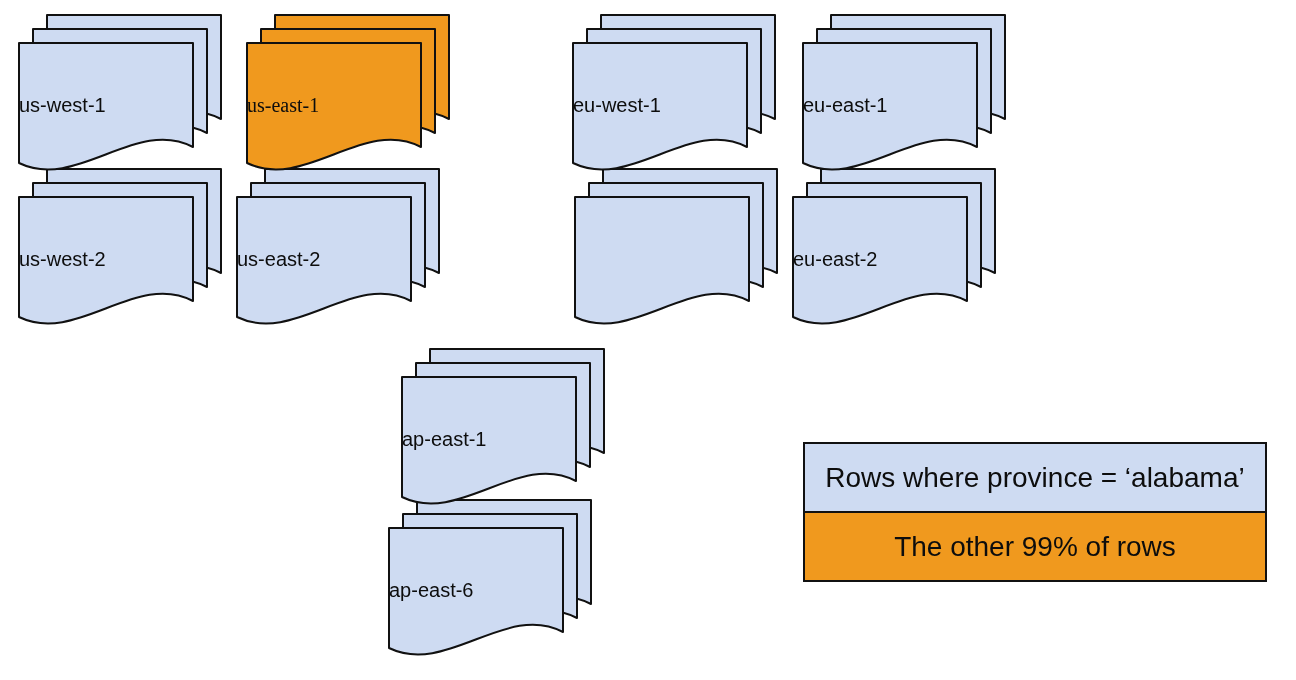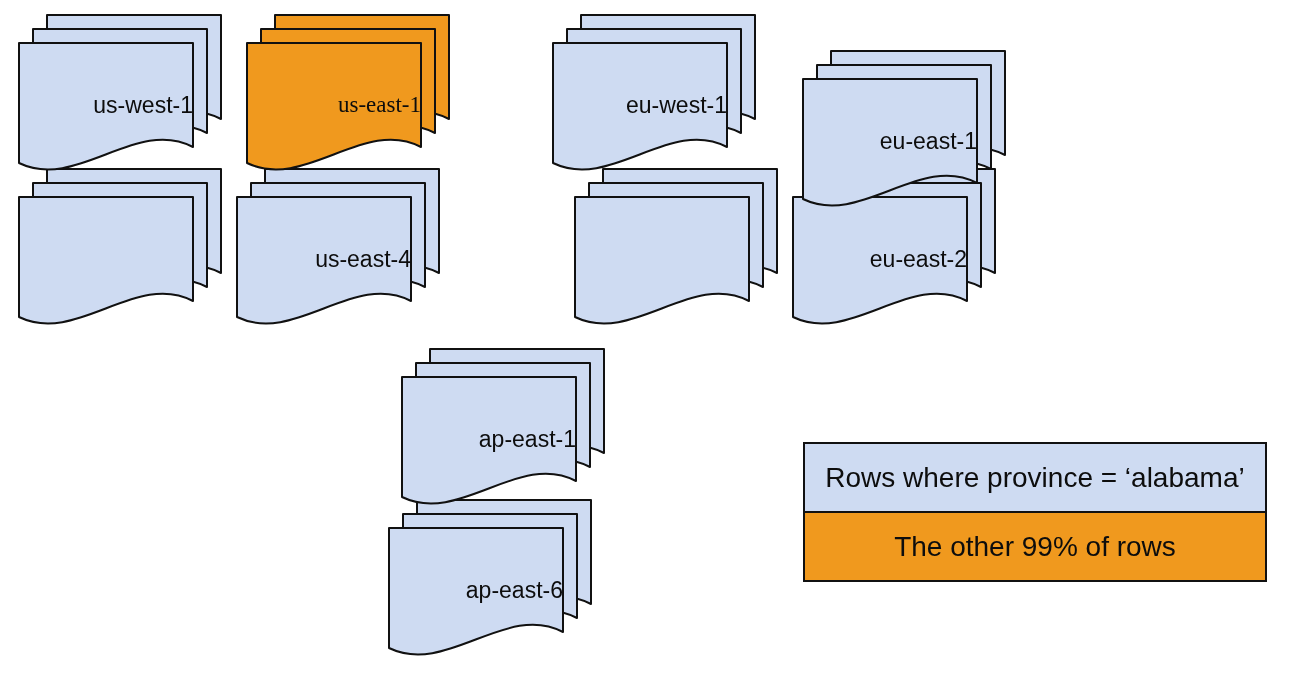--- a/index.html
+++ b/index.html
@@ -33,22 +33,22 @@
     stroke-width: 2;
     stroke-linejoin: round;
   }
   .stack.blue path { fill: var(--doc-blue, #CEDBF2); }
   .stack.orange path { fill: var(--doc-orange, #F0991E); }
   .stack-label {
     position: absolute;
     left: 1px;
     top: 78px;
     width: 174px;
-    text-align: right;
-    font-size: 23px;
+    text-align: left;
+    font-size: 20px;
     line-height: 26px;
     color: var(--text, #111111);
     user-select: none;
   }
   .legend {
     position: absolute;
     left: 803px;
     top: 442px;
     width: 460px;
     border: 2px solid var(--stroke, #111111);
@@ -89,50 +89,51 @@
     <div class="stack-label">us-west-1</div>
   </div>
     <div class="stack orange" style="left: 246px; top: 14px; z-index: 9; font-family: Liberation Serif, serif;">
     <svg viewBox="0 0 204 158" aria-hidden="true">
       <path transform="translate(29,1)" d="M0,0 H174 V104 C117,74 58,148 0,120 Z"></path>
       <path transform="translate(15,15)" d="M0,0 H174 V104 C117,74 58,148 0,120 Z"></path>
       <path transform="translate(1,29)" d="M0,0 H174 V104 C117,74 58,148 0,120 Z"></path>
     </svg>
     <div class="stack-label">us-east-1</div>
   </div>
-    <div class="stack blue" style="left: 552px; top: 14px; z-index: 8; padding-left: 45px;">
+    <div class="stack blue" style="left: 572px; top: 14px; z-index: 8; padding-left: 45px;">
     <svg viewBox="0 0 204 158" aria-hidden="true">
       <path transform="translate(29,1)" d="M0,0 H174 V104 C117,74 58,148 0,120 Z"></path>
       <path transform="translate(15,15)" d="M0,0 H174 V104 C117,74 58,148 0,120 Z"></path>
       <path transform="translate(1,29)" d="M0,0 H174 V104 C117,74 58,148 0,120 Z"></path>
     </svg>
     <div class="stack-label">eu-west-1</div>
   </div>
-    <div class="stack blue" style="left: 802px; top: 14px; z-index: 7; margin-top: 36px;">
+    <div class="stack blue" style="left: 802px; top: 14px; z-index: 7;">
     <svg viewBox="0 0 204 158" aria-hidden="true">
       <path transform="translate(29,1)" d="M0,0 H174 V104 C117,74 58,148 0,120 Z"></path>
       <path transform="translate(15,15)" d="M0,0 H174 V104 C117,74 58,148 0,120 Z"></path>
       <path transform="translate(1,29)" d="M0,0 H174 V104 C117,74 58,148 0,120 Z"></path>
     </svg>
     <div class="stack-label">eu-east-1</div>
   </div>
     <div class="stack blue" style="left: 18px; top: 168px; z-index: 6;">
     <svg viewBox="0 0 204 158" aria-hidden="true">
       <path transform="translate(29,1)" d="M0,0 H174 V104 C117,74 58,148 0,120 Z"></path>
       <path transform="translate(15,15)" d="M0,0 H174 V104 C117,74 58,148 0,120 Z"></path>
       <path transform="translate(1,29)" d="M0,0 H174 V104 C117,74 58,148 0,120 Z"></path>
     </svg>
+    <div class="stack-label">us-west-2</div>
   </div>
     <div class="stack blue" style="left: 236px; top: 168px; z-index: 5;">
     <svg viewBox="0 0 204 158" aria-hidden="true">
       <path transform="translate(29,1)" d="M0,0 H174 V104 C117,74 58,148 0,120 Z"></path>
       <path transform="translate(15,15)" d="M0,0 H174 V104 C117,74 58,148 0,120 Z"></path>
       <path transform="translate(1,29)" d="M0,0 H174 V104 C117,74 58,148 0,120 Z"></path>
     </svg>
-    <div class="stack-label">us-east-4</div>
+    <div class="stack-label">us-east-2</div>
   </div>
     <div class="stack blue" style="left: 574px; top: 168px; z-index: 4;">
     <svg viewBox="0 0 204 158" aria-hidden="true">
       <path transform="translate(29,1)" d="M0,0 H174 V104 C117,74 58,148 0,120 Z"></path>
       <path transform="translate(15,15)" d="M0,0 H174 V104 C117,74 58,148 0,120 Z"></path>
       <path transform="translate(1,29)" d="M0,0 H174 V104 C117,74 58,148 0,120 Z"></path>
     </svg>
   </div>
     <div class="stack blue" style="left: 792px; top: 168px; z-index: 3; padding-left: 40px;">
     <svg viewBox="0 0 204 158" aria-hidden="true">

